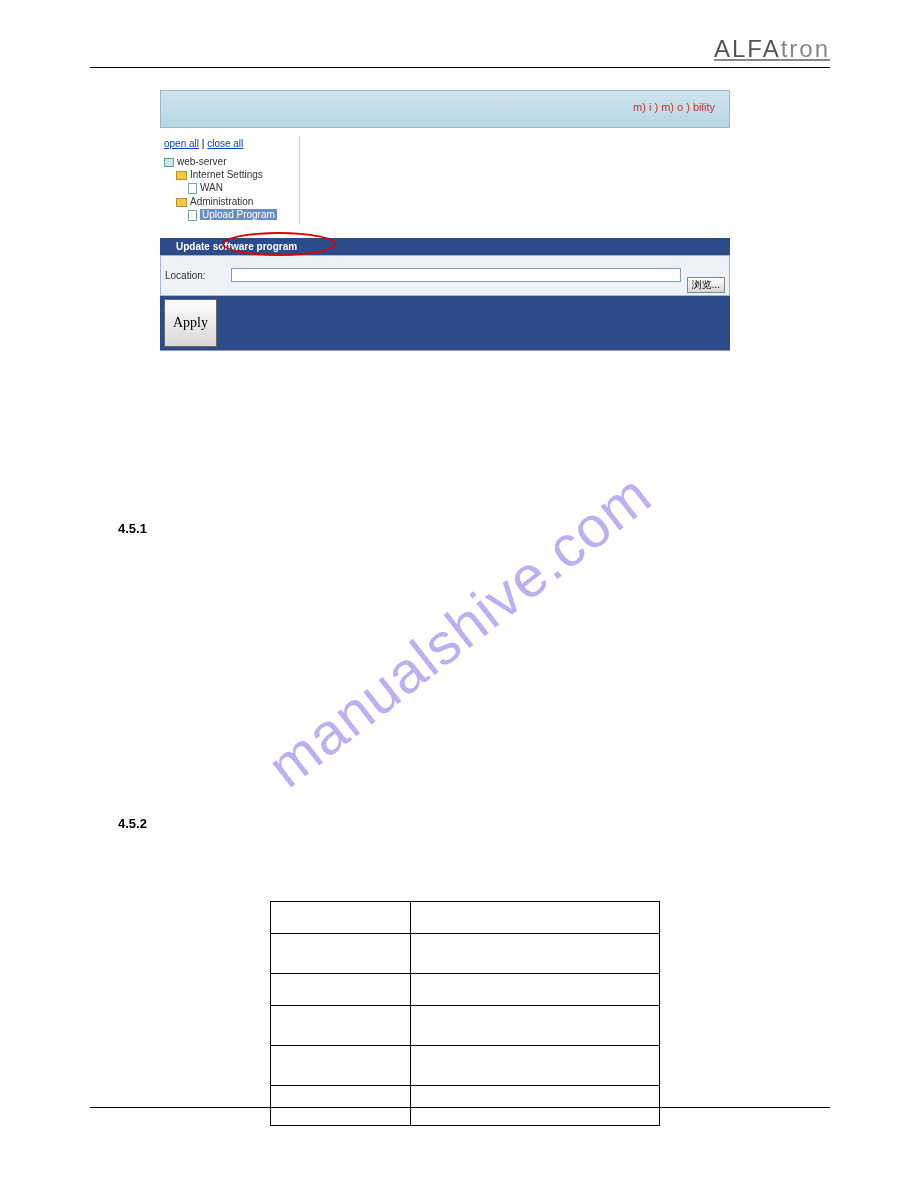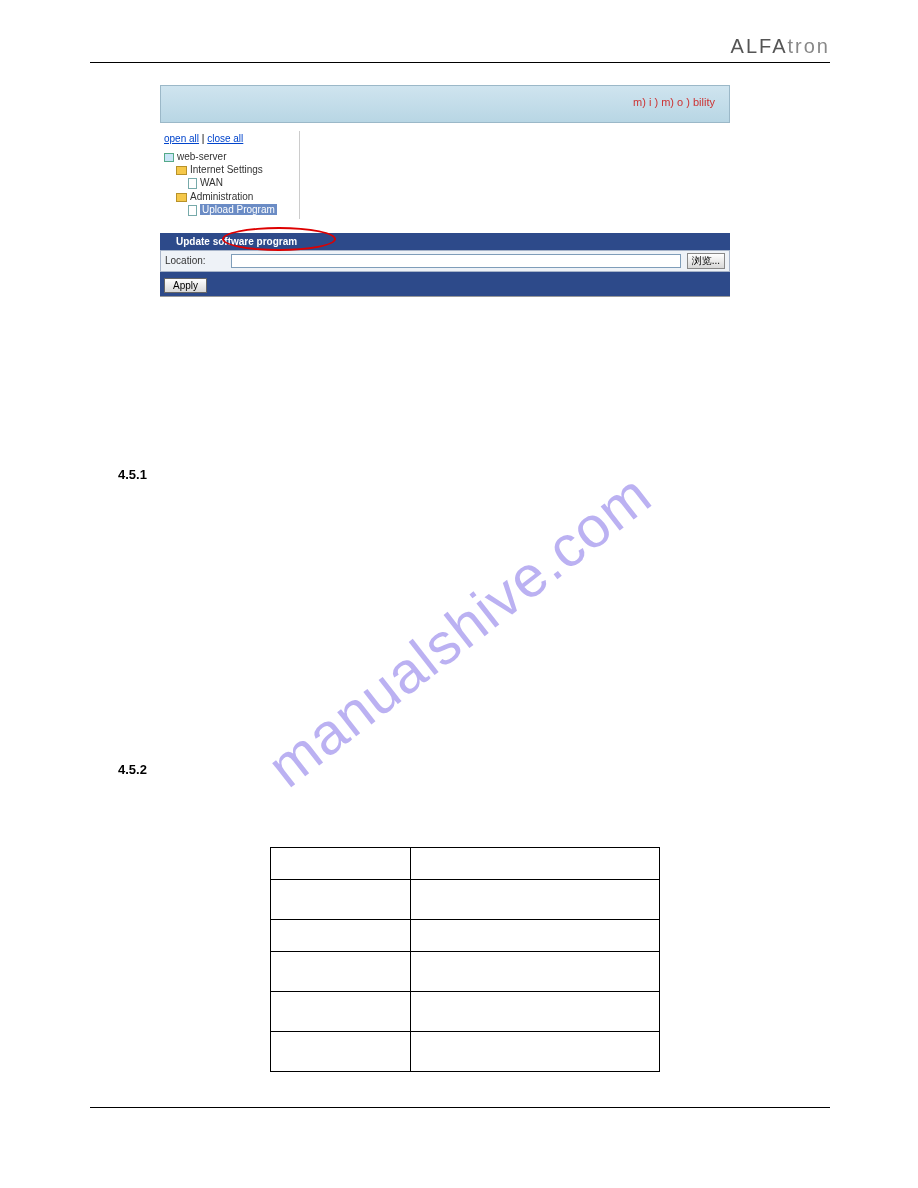--- a/index.html
+++ b/index.html
@@ -17,24 +17,25 @@
     width: 740px;
   }
   .header {
     border-bottom: 1px solid #000;
     padding-bottom: 4px;
     text-align: right;
     margin-bottom: 22px;
   }
   .brand-logo {
     display: inline-block;
-    font-size: 20px;
+    font-size: 24px;
     letter-spacing: 2px;
     color: #888;
     font-weight: 300;
+    text-decoration: underline;
   }
   .brand-bold { color:#555; font-weight:400; }
 
   
   .screenshot {
     position: relative;
     margin-left: 70px;
     width: 570px;
     background: #fff;
     border-bottom: 1px solid #999;
@@ -102,29 +103,29 @@
     display:flex; align-items:center; font-size:10px; padding:2px 4px;
     gap:6px;
   }
   .loc-label { width:60px; color:#333; }
   .loc-input {
     flex:1; height:14px; background:#fff; border:1px solid #7f9db9;
   }
   .browse-btn {
     font-size:10px; padding:0 4px; height:16px;
     background:linear-gradient(#fefefe,#d8d8d8);
-    border:1px solid #888; cursor:pointer;
+    border:1px solid #888; cursor:pointer;margin-top:19px;
   }
   .apply-row {
     background:#2d4a8a; padding:3px 4px;
   }
   .apply-btn {
-    font-size:10px; padding:1px 8px;
+    font-size:14px; padding:15px 8px;
     background:linear-gradient(#fefefe,#d8d8d8);
-    border:1px solid #666; cursor:pointer;
+    border:1px solid #666; cursor:pointer;font-family:Liberation Serif, serif;
   }
 
   .sec-heading {
     font-size: 13px; font-weight:bold; color:#000;
     margin-left:28px;
   }
   .s451 { margin-top:170px; }
   .s452 { margin-top:280px; }
 
   .tbl {

